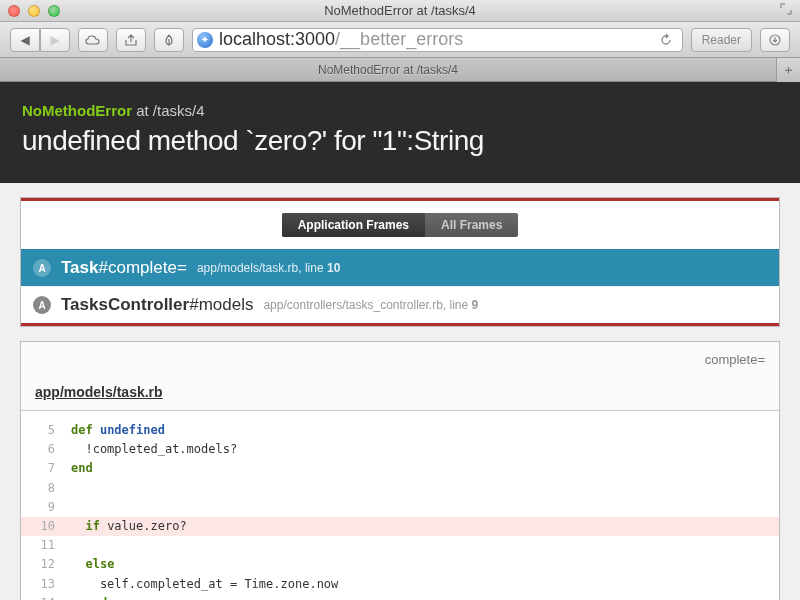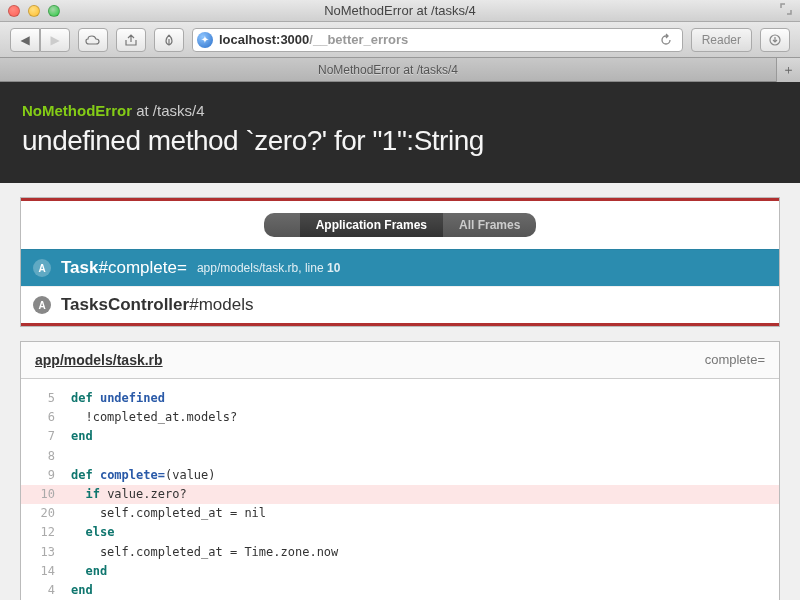--- a/index.html
+++ b/index.html
@@ -17,21 +17,21 @@
     
     
     .toolbar { height: 36px; background: linear-gradient(#e8e8e8, #cfcfcf); border-bottom: 1px solid #999; display: flex; align-items: center; padding: 0 10px; gap: 8px; }
     .tb-group { display: flex; }
     .tb-btn { width: 30px; height: 24px; background: linear-gradient(#fdfdfd, #e5e5e5); border: 1px solid #aaa; display: flex; align-items: center; justify-content: center; color: #666; font-size: 12px; }
     .tb-btn:first-child { border-radius: 4px 0 0 4px; }
     .tb-btn:last-child { border-radius: 0 4px 4px 0; }
     .tb-btn:only-child { border-radius: 4px; }
     .addr { flex: 1; height: 24px; background: #fff; border: 1px solid #aaa; border-radius: 4px; display: flex; align-items: center; padding: 0 4px; gap: 6px; }
     .addr-icon { width: 16px; height: 16px; border-radius: 8px; background: radial-gradient(circle at 35% 30%, #8ec5ff, #2a6fc9); display: flex; align-items: center; justify-content: center; color: #fff; font-size: 10px; }
-    .addr-text { font-size: 13px; color: #333; font-weight: bold; }
+    .addr-text { font-size: 18px; color: #333; }
     .addr-text .path { color: #999; }
     .reload-btn { width: 24px; height: 24px; display: flex; align-items: center; justify-content: center; color: #777; }
     .reader-btn { height: 24px; padding: 0 10px; background: linear-gradient(#f5f5f5, #ddd); border: 1px solid #aaa; border-radius: 4px; color: #888; font-size: 12px; display: flex; align-items: center; }
     
     
     .tabbar { height: 24px; background: linear-gradient(#c8c8c8, #b4b4b4); border-bottom: 1px solid #888; display: flex; align-items: center; position: relative; }
     .tab-title { flex: 1; text-align: center; font-size: 12px; color: #555; text-shadow: 0 1px 0 rgba(255,255,255,0.4); }
     .tab-add { width: 24px; height: 24px; display: flex; align-items: center; justify-content: center; color: #666; border-left: 1px solid #999; background: linear-gradient(#d8d8d8, #c0c0c0); }
     
     
@@ -40,44 +40,44 @@
     
     .err-head { background: #2b2b2b; padding: 20px 22px 26px; }
     .err-head .line1 { font-size: 15px; color: #ccc; margin-bottom: 6px; }
     .err-head .exc { color: #84cc16; font-weight: bold; }
     .err-head .msg { font-size: 28px; color: #f5f5f5; letter-spacing: -0.5px; }
     
     
     .panel { margin: 14px 20px; background: #fff; border: 1px solid #bbb; }
     .red-bar { height: 3px; background: #b03030; }
     .frames-toggle { padding: 12px 0; display: flex; justify-content: center; }
-    .pill { background: linear-gradient(#6a6a6a, #555); border-radius: 10px; display: flex; overflow: hidden; padding-left: 36px; }
+    .pill { background: linear-gradient(#6a6a6a, #555); border-radius: 2px; display: flex; overflow: hidden; }
     .pill-btn { padding: 5px 16px; color: #ccc; font-size: 12px; font-weight: bold; }
     .pill-btn.active { background: linear-gradient(#4a4a4a, #333); color: #fff; }
     
     .frame-row { display: flex; align-items: center; padding: 8px 12px; gap: 10px; border-top: 1px solid rgba(0,0,0,0.06); }
     .frame-row.sel { background: #2b8caf; color: #fff; }
     .badge { width: 18px; height: 18px; border-radius: 50%; background: #888; color: #fff; display: flex; align-items: center; justify-content: center; font-size: 10px; font-weight: bold; }
     .frame-row.sel .badge { background: rgba(255,255,255,0.25); }
     .frame-method { font-weight: bold; font-size: 17px; }
     .frame-method .normal { font-weight: normal; }
     .frame-loc { color: #999; font-size: 12px; }
     .frame-row.sel .frame-loc { color: rgba(255,255,255,0.85); }
     
     
     .code-panel { margin: 14px 20px; background: #fff; border: 1px solid #bbb; }
     .code-head { padding: 10px 14px; border-bottom: 1px solid #ccc; display: flex; justify-content: space-between; background: #fafafa; }
-    .code-file { font-weight: bold; font-size: 14px; color: #333; text-decoration: underline; }
+    .code-file { font-weight: bold; font-size: 14px; color: #333; text-decoration: underline; margin-top: 32px; }
     .code-method { color: #777; font-size: 13px; }
     .code-body { padding: 10px 0; font-family: Menlo, Monaco, monospace; font-size: 12px; }
     .cl { display: flex; line-height: 1.6; }
     .cl.hl { background: #fde6e6; }
     .ln { width: 50px; text-align: right; color: #aaa; padding-right: 16px; flex-shrink: 0; }
     .code-t { white-space: pre; color: #333; }
-    .kw { color: #0f766e; font-weight: bold; }
+    .kw { color: #4d7c0f; font-weight: bold; }
     .mn { color: #2a5aa8; font-weight: bold; }
   </style>
 </head>
 <body>
 
 <div class="titlebar">
   <div class="traffic-lights">
     <div class="tl tl-close"></div>
     <div class="tl tl-min"></div>
     <div class="tl tl-max"></div>
@@ -158,20 +158,21 @@
       </div>
     </div>
     <div class="frame-row sel">
       <div class="badge">A</div>
       <div class="frame-method"><span>Task</span><span class="normal">#complete=</span></div>
       <div class="frame-loc"><span>app/models/task.rb, line </span><b>10</b></div>
     </div>
     <div class="frame-row">
       <div class="badge">A</div>
       <div class="frame-method" style="color:#333;"><span>TasksController</span><span class="normal">#models</span></div>
+      <div class="frame-loc"><span>app/controllers/tasks_controller.rb, line </span><b>9</b></div>
     </div>
     <div class="red-bar"></div>
   </div>
 
   <div class="code-panel">
     <div class="code-head">
       <div class="code-file">app/models/task.rb</div>
       <div class="code-method">complete=</div>
     </div>
     <div class="code-body" id="code-body">
@@ -186,29 +187,27 @@
         <div class="cl">
           <div class="ln">7</div>
           <div class="code-t"><span class="kw">end</span></div>
         </div>
         <div class="cl">
           <div class="ln">8</div>
           <div class="code-t"></div>
         </div>
         <div class="cl">
           <div class="ln">9</div>
-          <div class="code-t"><span class="kw">def</span> <span class="mn">complete=</span>(value)</div>
         </div>
         <div class="cl hl">
           <div class="ln">10</div>
           <div class="code-t">  <span class="kw">if</span> value.zero?</div>
         </div>
         <div class="cl">
-          <div class="ln">20</div>
-          <div class="code-t">    self.completed_at = nil</div>
+          <div class="ln">11</div>
         </div>
         <div class="cl">
           <div class="ln">12</div>
           <div class="code-t">  <span class="kw">else</span></div>
         </div>
         <div class="cl">
           <div class="ln">13</div>
           <div class="code-t">    self.completed_at = Time.zone.now</div>
         </div>
         <div class="cl">

